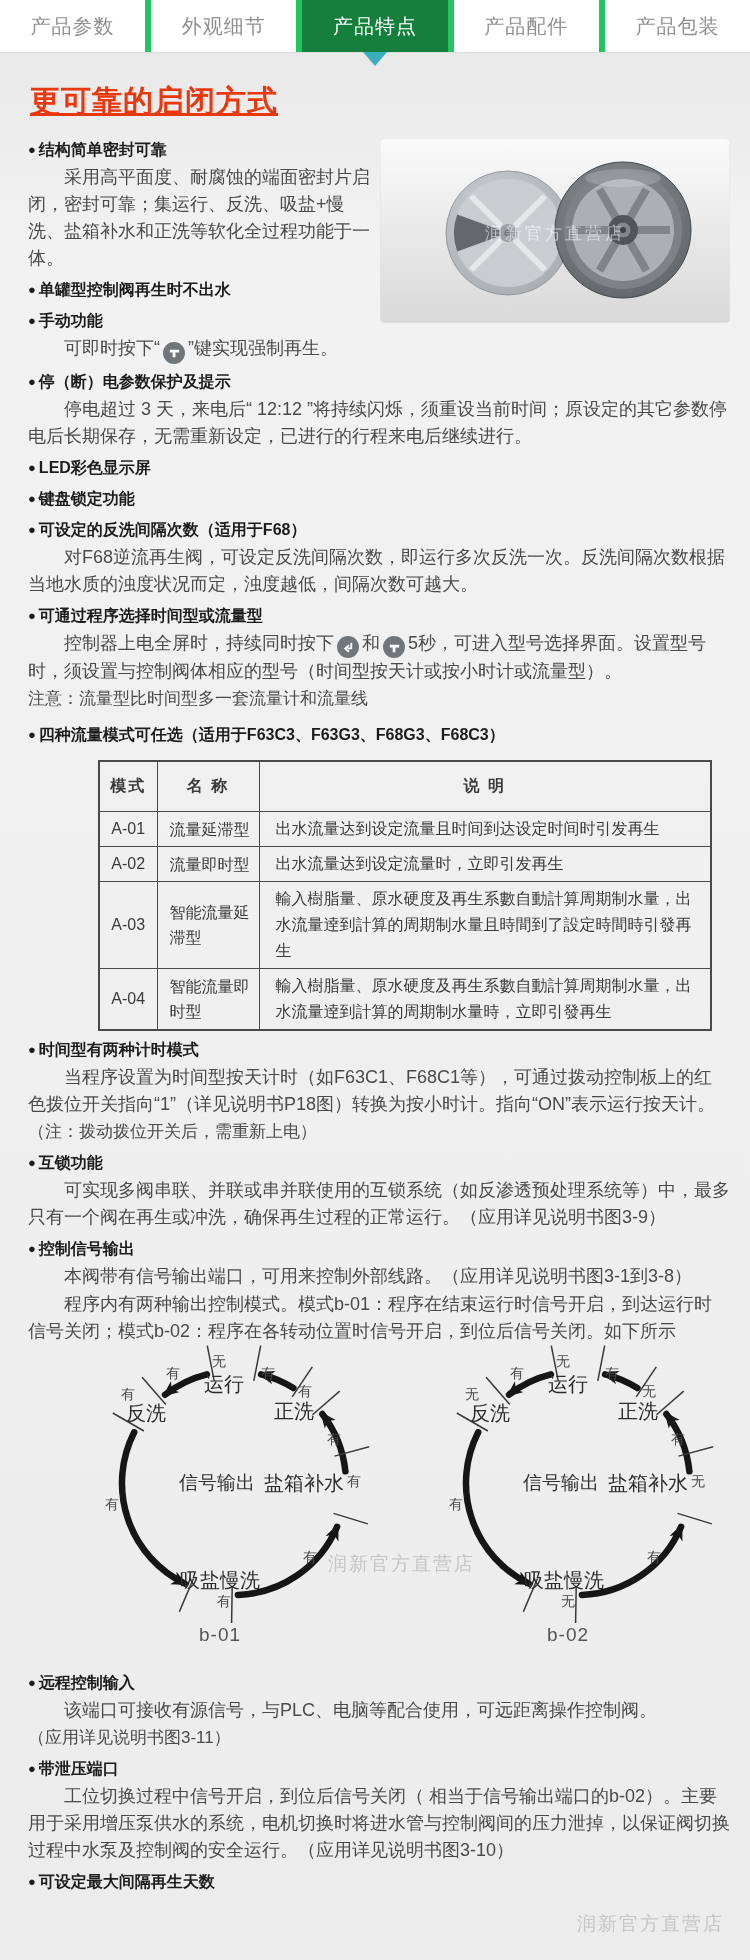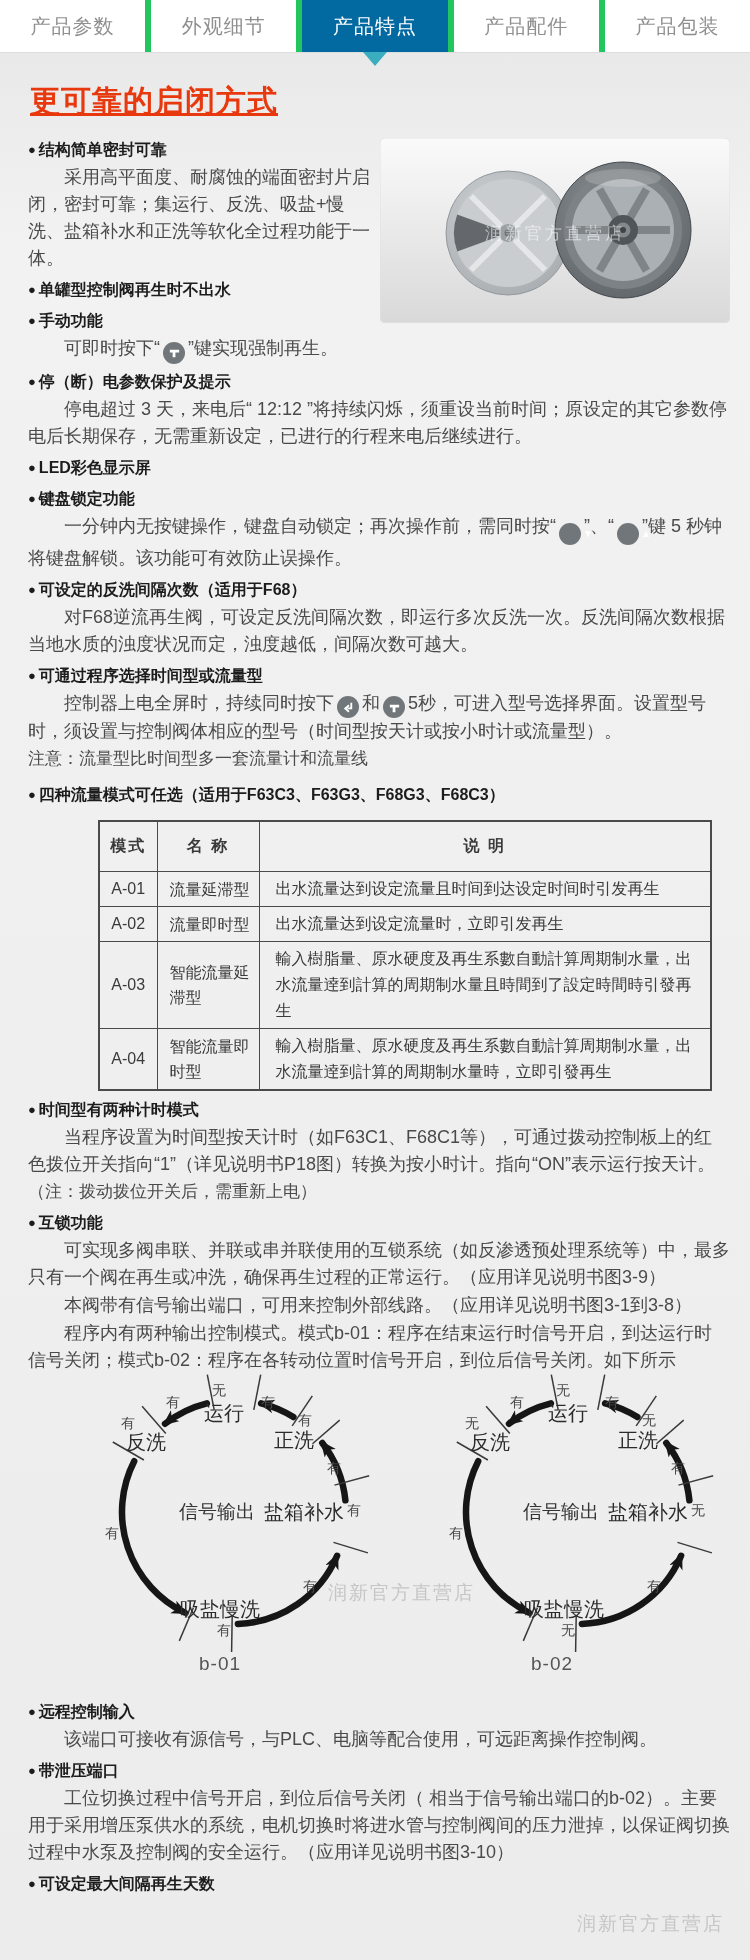--- a/index.html
+++ b/index.html
@@ -3,21 +3,21 @@
 <meta charset="utf-8">
 <style>
   html,body{margin:0;padding:0;}
   body{width:750px;height:1960px;overflow:hidden;background:#fff;
        font-family:"Liberation Sans","DejaVu Sans",sans-serif;}
   
   .tabbar{display:flex;height:52px;background:#fff;border-bottom:1px solid #ddd;position:relative;z-index:5;}
   .tab{flex:1;display:flex;align-items:center;justify-content:center;font-size:20px;color:#8f8f8f;
        border-right:6px solid #22c55e;letter-spacing:1px;cursor:pointer;}
   .tab:last-child{border-right:none;}
-  .tab.active{background:#0369a1;color:#fff;position:relative;}
+  .tab.active{background:#15803d;color:#fff;position:relative;}
   .tab.active::after{content:"";position:absolute;left:50%;top:100%;transform:translateX(-50%);
        border:12px solid transparent;border-top:14px solid #3aaebf;}
   
   .content{position:relative;height:1908px;box-sizing:border-box;padding:0 20px 0 28px;overflow:hidden;
        background:linear-gradient(180deg,#e9e9e9 0%,#f2f2f2 10%,#efefef 55%,#ececec 100%);}
   .page-title{color:#e8380d;font-size:30px;font-weight:bold;margin:0;padding:28px 0 10px 2px;letter-spacing:1px;text-decoration:underline;}
   
   .hero{float:right;width:350px;height:185px;margin:6px 0 12px 10px;position:relative;}
   .wm-hero{position:absolute;left:50%;top:84px;transform:translateX(-50%);font-size:17px;
        color:rgba(255,255,255,.55);letter-spacing:3px;white-space:nowrap;pointer-events:none;}
@@ -138,25 +138,20 @@
     <p class="feat-h">停（断）电参数保护及提示</p>
     <p class="feat-p">停电超过 3 天，来电后“ 12:12 ”将持续闪烁，须重设当前时间；原设定的其它参数停电后长期保存，无需重新设定，已进行的行程来电后继续进行。</p>
   </div>
 
   <div>
     <p class="feat-h">LED彩色显示屏</p>
   </div>
 
   <div>
     <p class="feat-h">键盘锁定功能</p>
-    <p class="feat-p"><span>一分钟内无按键操作，键盘自动锁定；再次操作前，需同时按“</span><span class="key">
-          <span class="tri">▼</span>
-        </span><span>”、“</span><span class="key">
-          <span class="tri">▲</span>
-        </span><span>”键 5 秒钟将键盘解锁。该功能可有效防止误操作。</span></p>
   </div>
 
   <div>
     <p class="feat-h">可设定的反洗间隔次数（适用于F68）</p>
     <p class="feat-p">对F68逆流再生阀，可设定反洗间隔次数，即运行多次反洗一次。反洗间隔次数根据当地水质的浊度状况而定，浊度越低，间隔次数可越大。</p>
   </div>
 
   <div>
     <p class="feat-h">可通过程序选择时间型或流量型</p>
     <p class="feat-p"><span>控制器上电全屏时，持续同时按下</span><span class="key">
@@ -214,20 +209,21 @@
     <p class="feat-p">当程序设置为时间型按天计时（如F63C1、F68C1等），可通过拨动控制板上的红色拨位开关指向“1”（详见说明书P18图）转换为按小时计。指向“ON”表示运行按天计。</p>
     <p class="feat-note">（注：拨动拨位开关后，需重新上电）</p>
   </div>
 
   <div>
     <p class="feat-h">互锁功能</p>
     <p class="feat-p">可实现多阀串联、并联或串并联使用的互锁系统（如反渗透预处理系统等）中，最多只有一个阀在再生或冲洗，确保再生过程的正常运行。（应用详见说明书图3-9）</p>
   </div>
 
   <div>
+    <p class="feat-h">控制信号输出</p>
     <p class="feat-p">本阀带有信号输出端口，可用来控制外部线路。（应用详见说明书图3-1到3-8）</p>
     <p class="feat-p">程序内有两种输出控制模式。模式b-01：程序在结束运行时信号开启，到达运行时信号关闭；模式b-02：程序在各转动位置时信号开启，到位后信号关闭。如下所示</p>
   </div>
 
   <div class="diagrams">
 
     <div class="diag" style="left:46px">
       <svg width="320" height="310" viewBox="0 0 320 310">
         <defs>
           <marker id="arw1" markerUnits="userSpaceOnUse" markerWidth="20" markerHeight="16" refX="13" refY="7" orient="auto">
@@ -309,29 +305,30 @@
       <span class="dflag" style="left:145px;top:9px">无</span>
       <span class="dflag" style="left:99px;top:21px">有</span>
       <span class="dflag" style="left:54px;top:42px">无</span>
       <span class="dflag" style="left:38px;top:152px">有</span>
       <span class="dflag" style="left:150px;top:249px">无</span>
       <span class="dflag" style="left:236px;top:205px">有</span>
       <span class="dflag" style="left:280px;top:129px">无</span>
       <span class="dflag" style="left:260px;top:87px">有</span>
       <span class="dflag" style="left:231px;top:39px">无</span>
       <span class="dflag" style="left:194px;top:21px">有</span>
-      <span class="dcap" style="left:134px;top:282px">b-02</span>
+      <span class="dcap" style="left:150px;top:282px">b-02</span>
     </div>
 
     <div class="wm wm-center">润新官方直营店</div>
   </div>
 
   <div>
     <p class="feat-h">远程控制输入</p>
     <p class="feat-p">该端口可接收有源信号，与PLC、电脑等配合使用，可远距离操作控制阀。</p>
+    <p class="feat-note">（应用详见说明书图3-11）</p>
   </div>
 
   <div>
     <p class="feat-h">带泄压端口</p>
     <p class="feat-p">工位切换过程中信号开启，到位后信号关闭（ 相当于信号输出端口的b-02）。主要用于采用增压泵供水的系统，电机切换时将进水管与控制阀间的压力泄掉，以保证阀切换过程中水泵及控制阀的安全运行。（应用详见说明书图3-10）</p>
   </div>
 
   <div>
     <p class="feat-h">可设定最大间隔再生天数</p>
 

